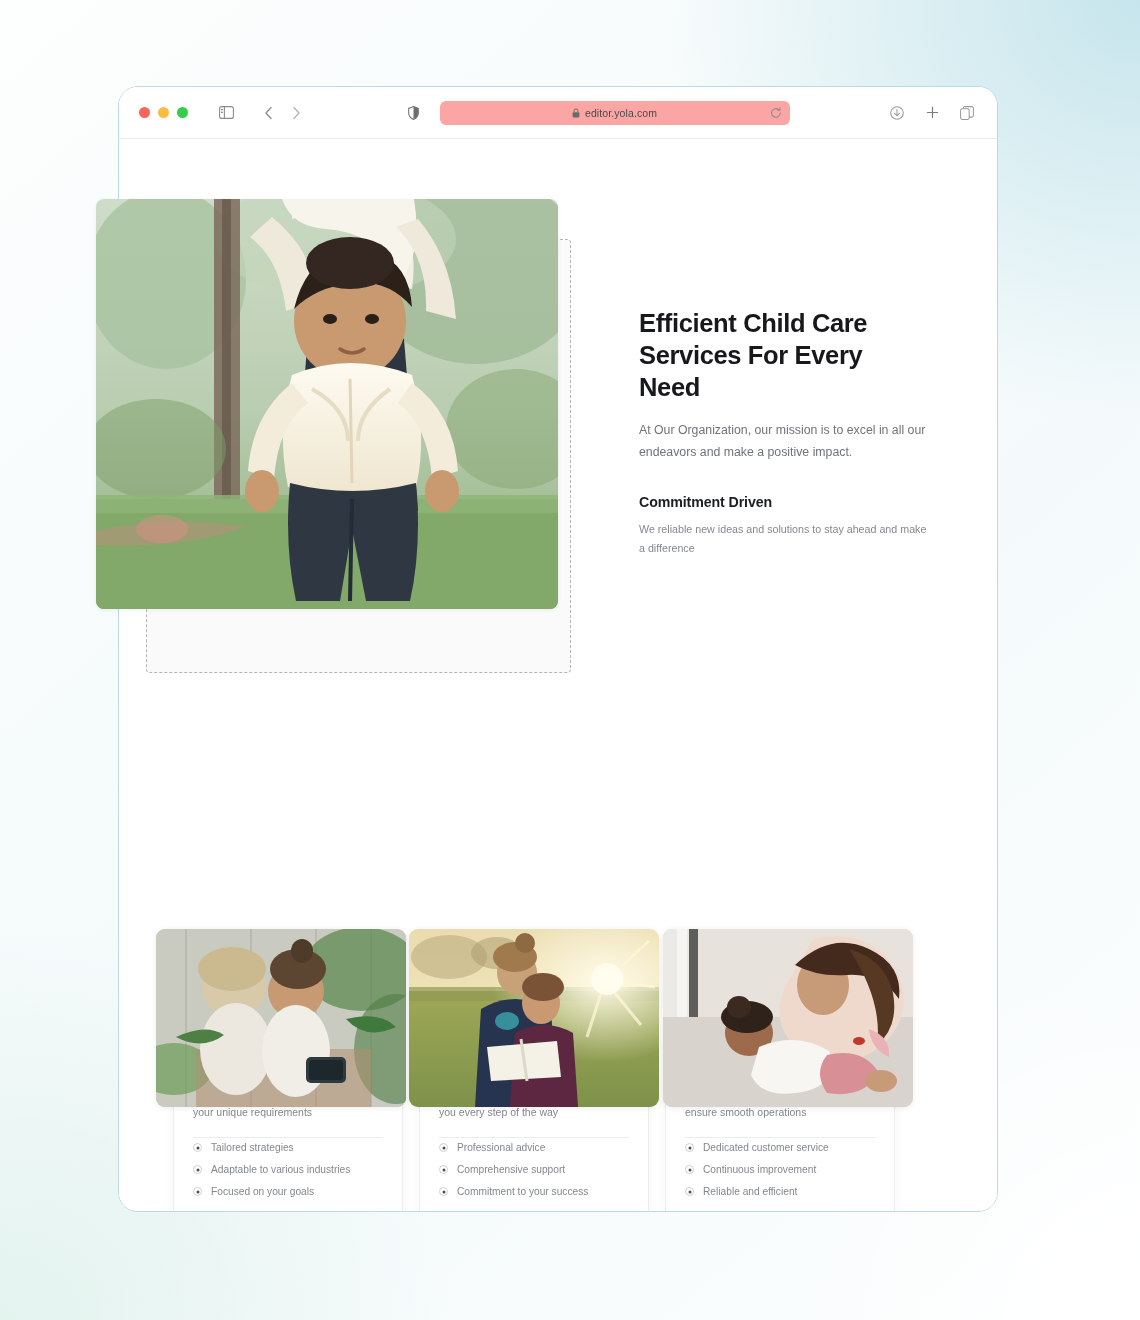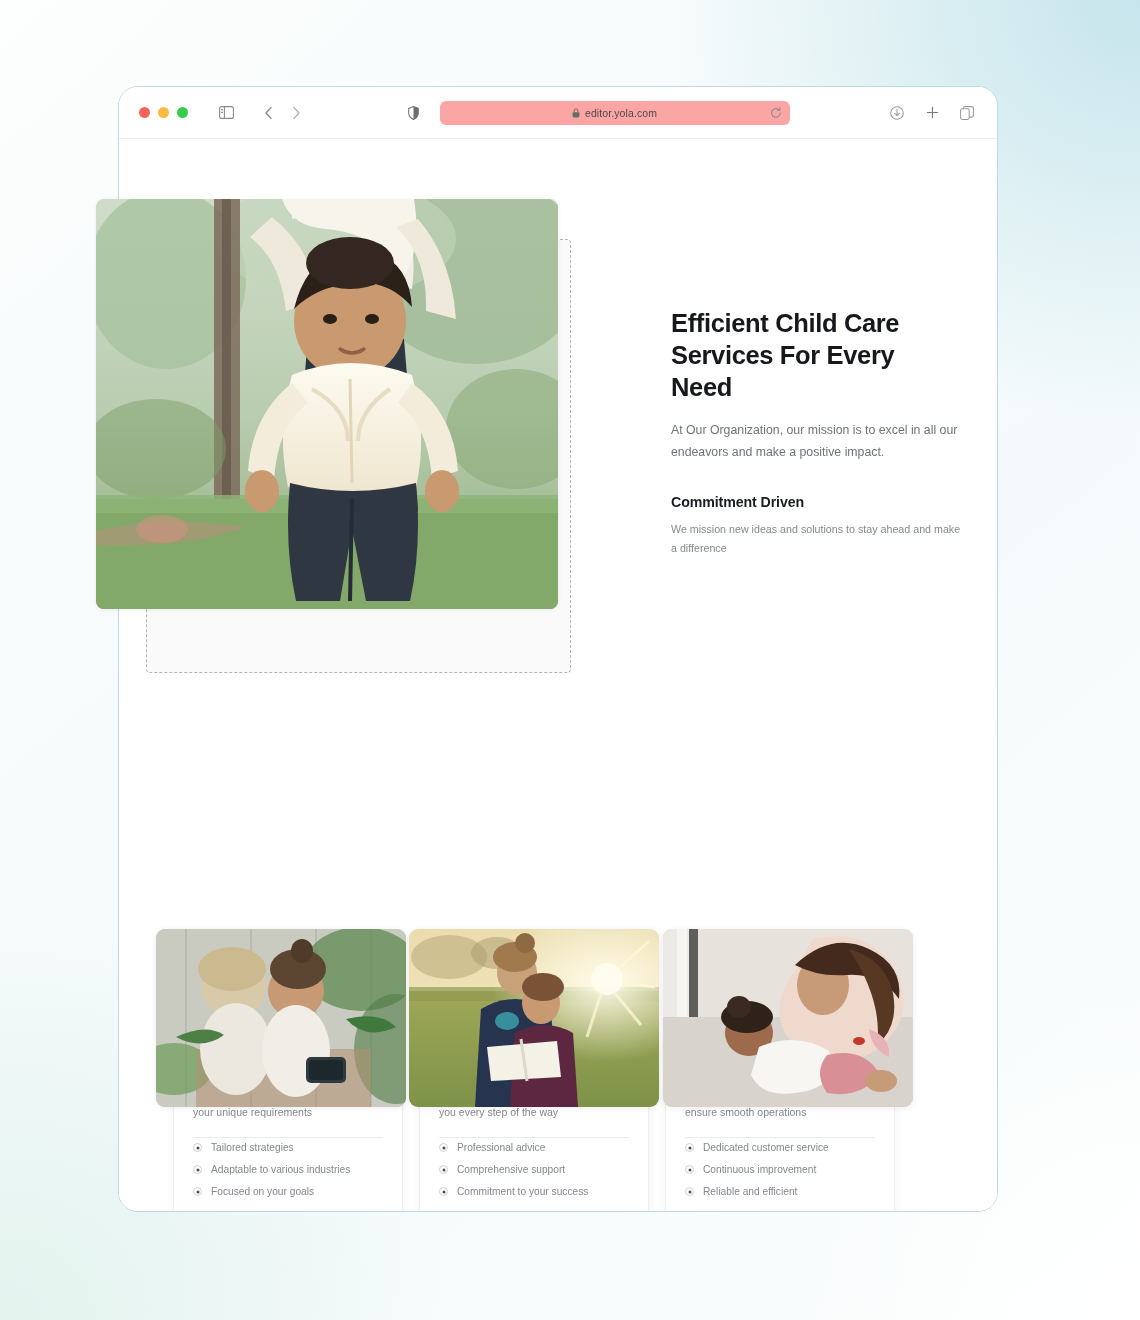--- a/index.html
+++ b/index.html
@@ -119,21 +119,21 @@
     width: 462px;
     height: 410px;
     border-radius: 8px;
     overflow: hidden;
     box-shadow: 0 1px 4px rgba(0,0,0,0.07);
   }
   .hero-image svg, .card-image svg { display: block; width: 100%; height: 100%; }
 
   .hero-text {
     position: absolute;
-    left: 552px;
+    left: 520px;
     top: 168px;
     width: 290px;
   }
   .hero-title {
     font-size: 25.5px;
     font-weight: 700;
     line-height: 1.26;
     color: #16181c;
     letter-spacing: -0.35px;
   }
@@ -342,21 +342,21 @@
 
       <div class="hero-dashed"></div>
 
       <div class="hero-text">
         <h1 class="hero-title">Efficient Child Care Services For Every Need</h1>
         <p class="hero-sub">At Our Organization, our mission is to excel in all our endeavors and make a positive impact.</p>
 
 
         <div class="feature second">
           <div class="feature-title">Commitment Driven</div>
-          <div class="feature-desc">We mission new ideas and solutions to stay ahead and make a difference</div>
+          <div class="feature-desc">We reliable new ideas and solutions to stay ahead and make a difference</div>
         </div>
       </div>
 
       <div class="cards">
 
         <div class="card">
           <div class="card-dashed"></div>
           <div class="card-body">
             <div class="card-title">Custom Solutions</div>
             <div class="card-desc">We provide personalized services that fit your unique requirements</div>

